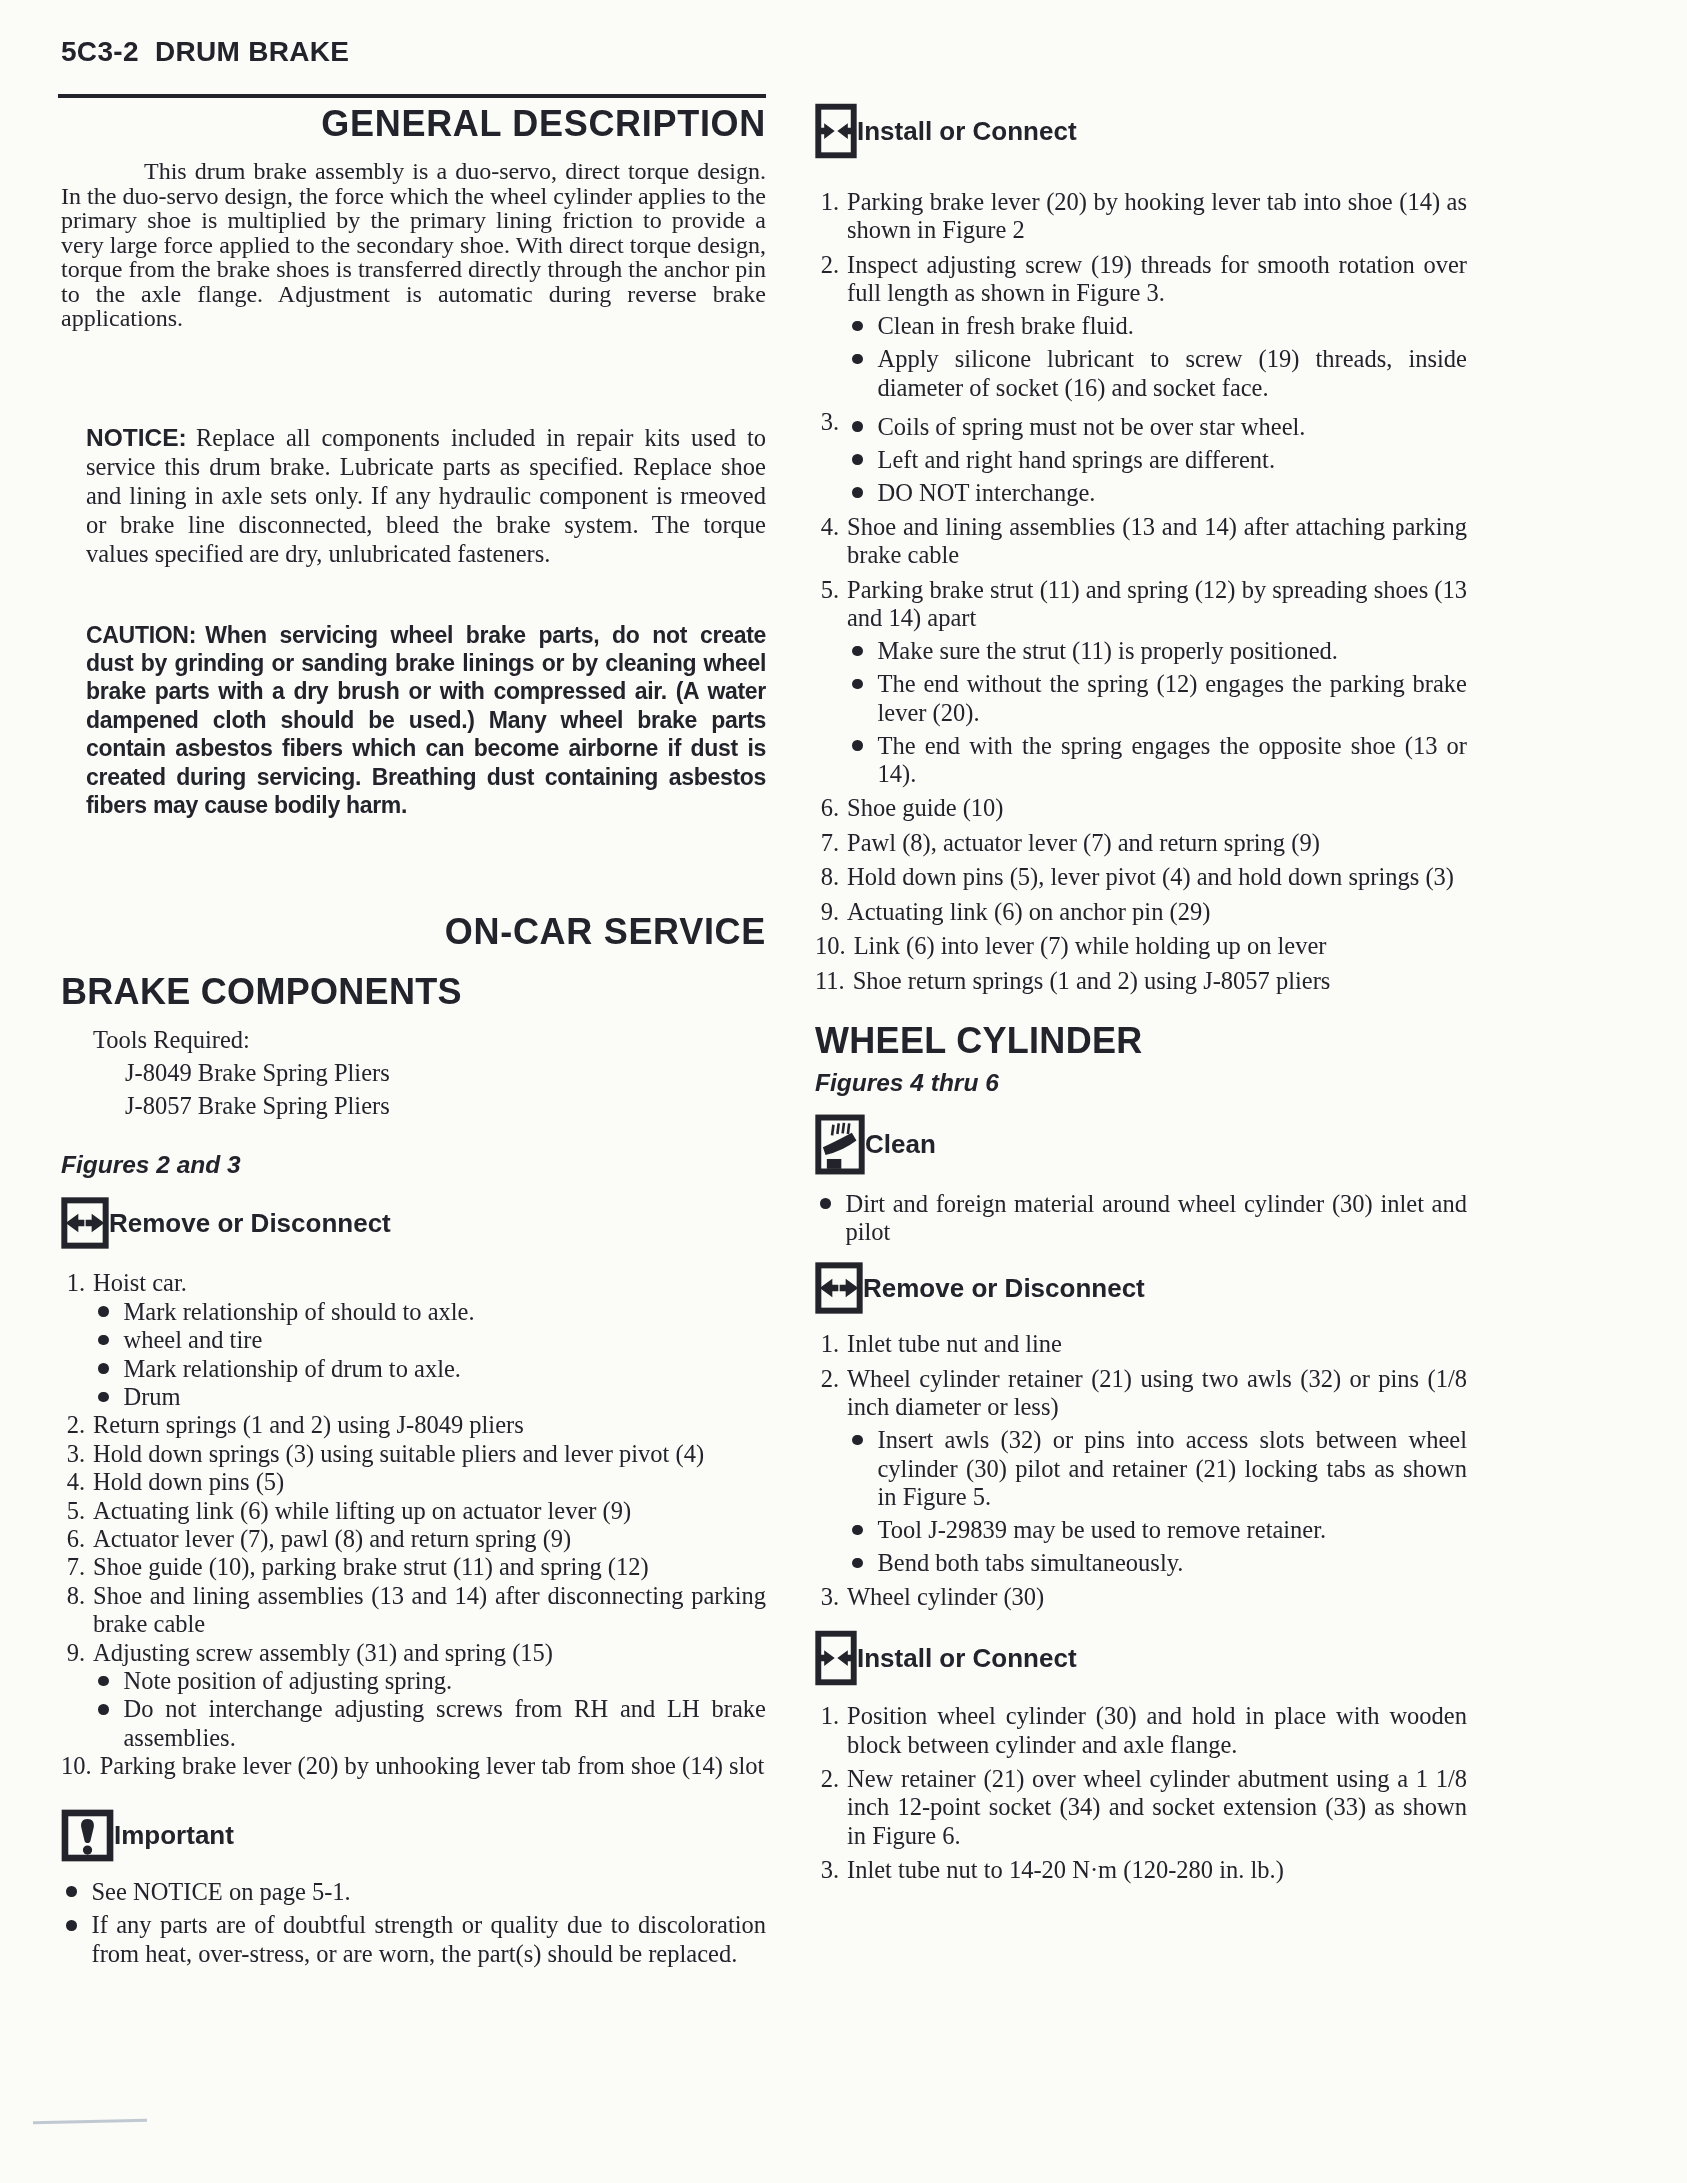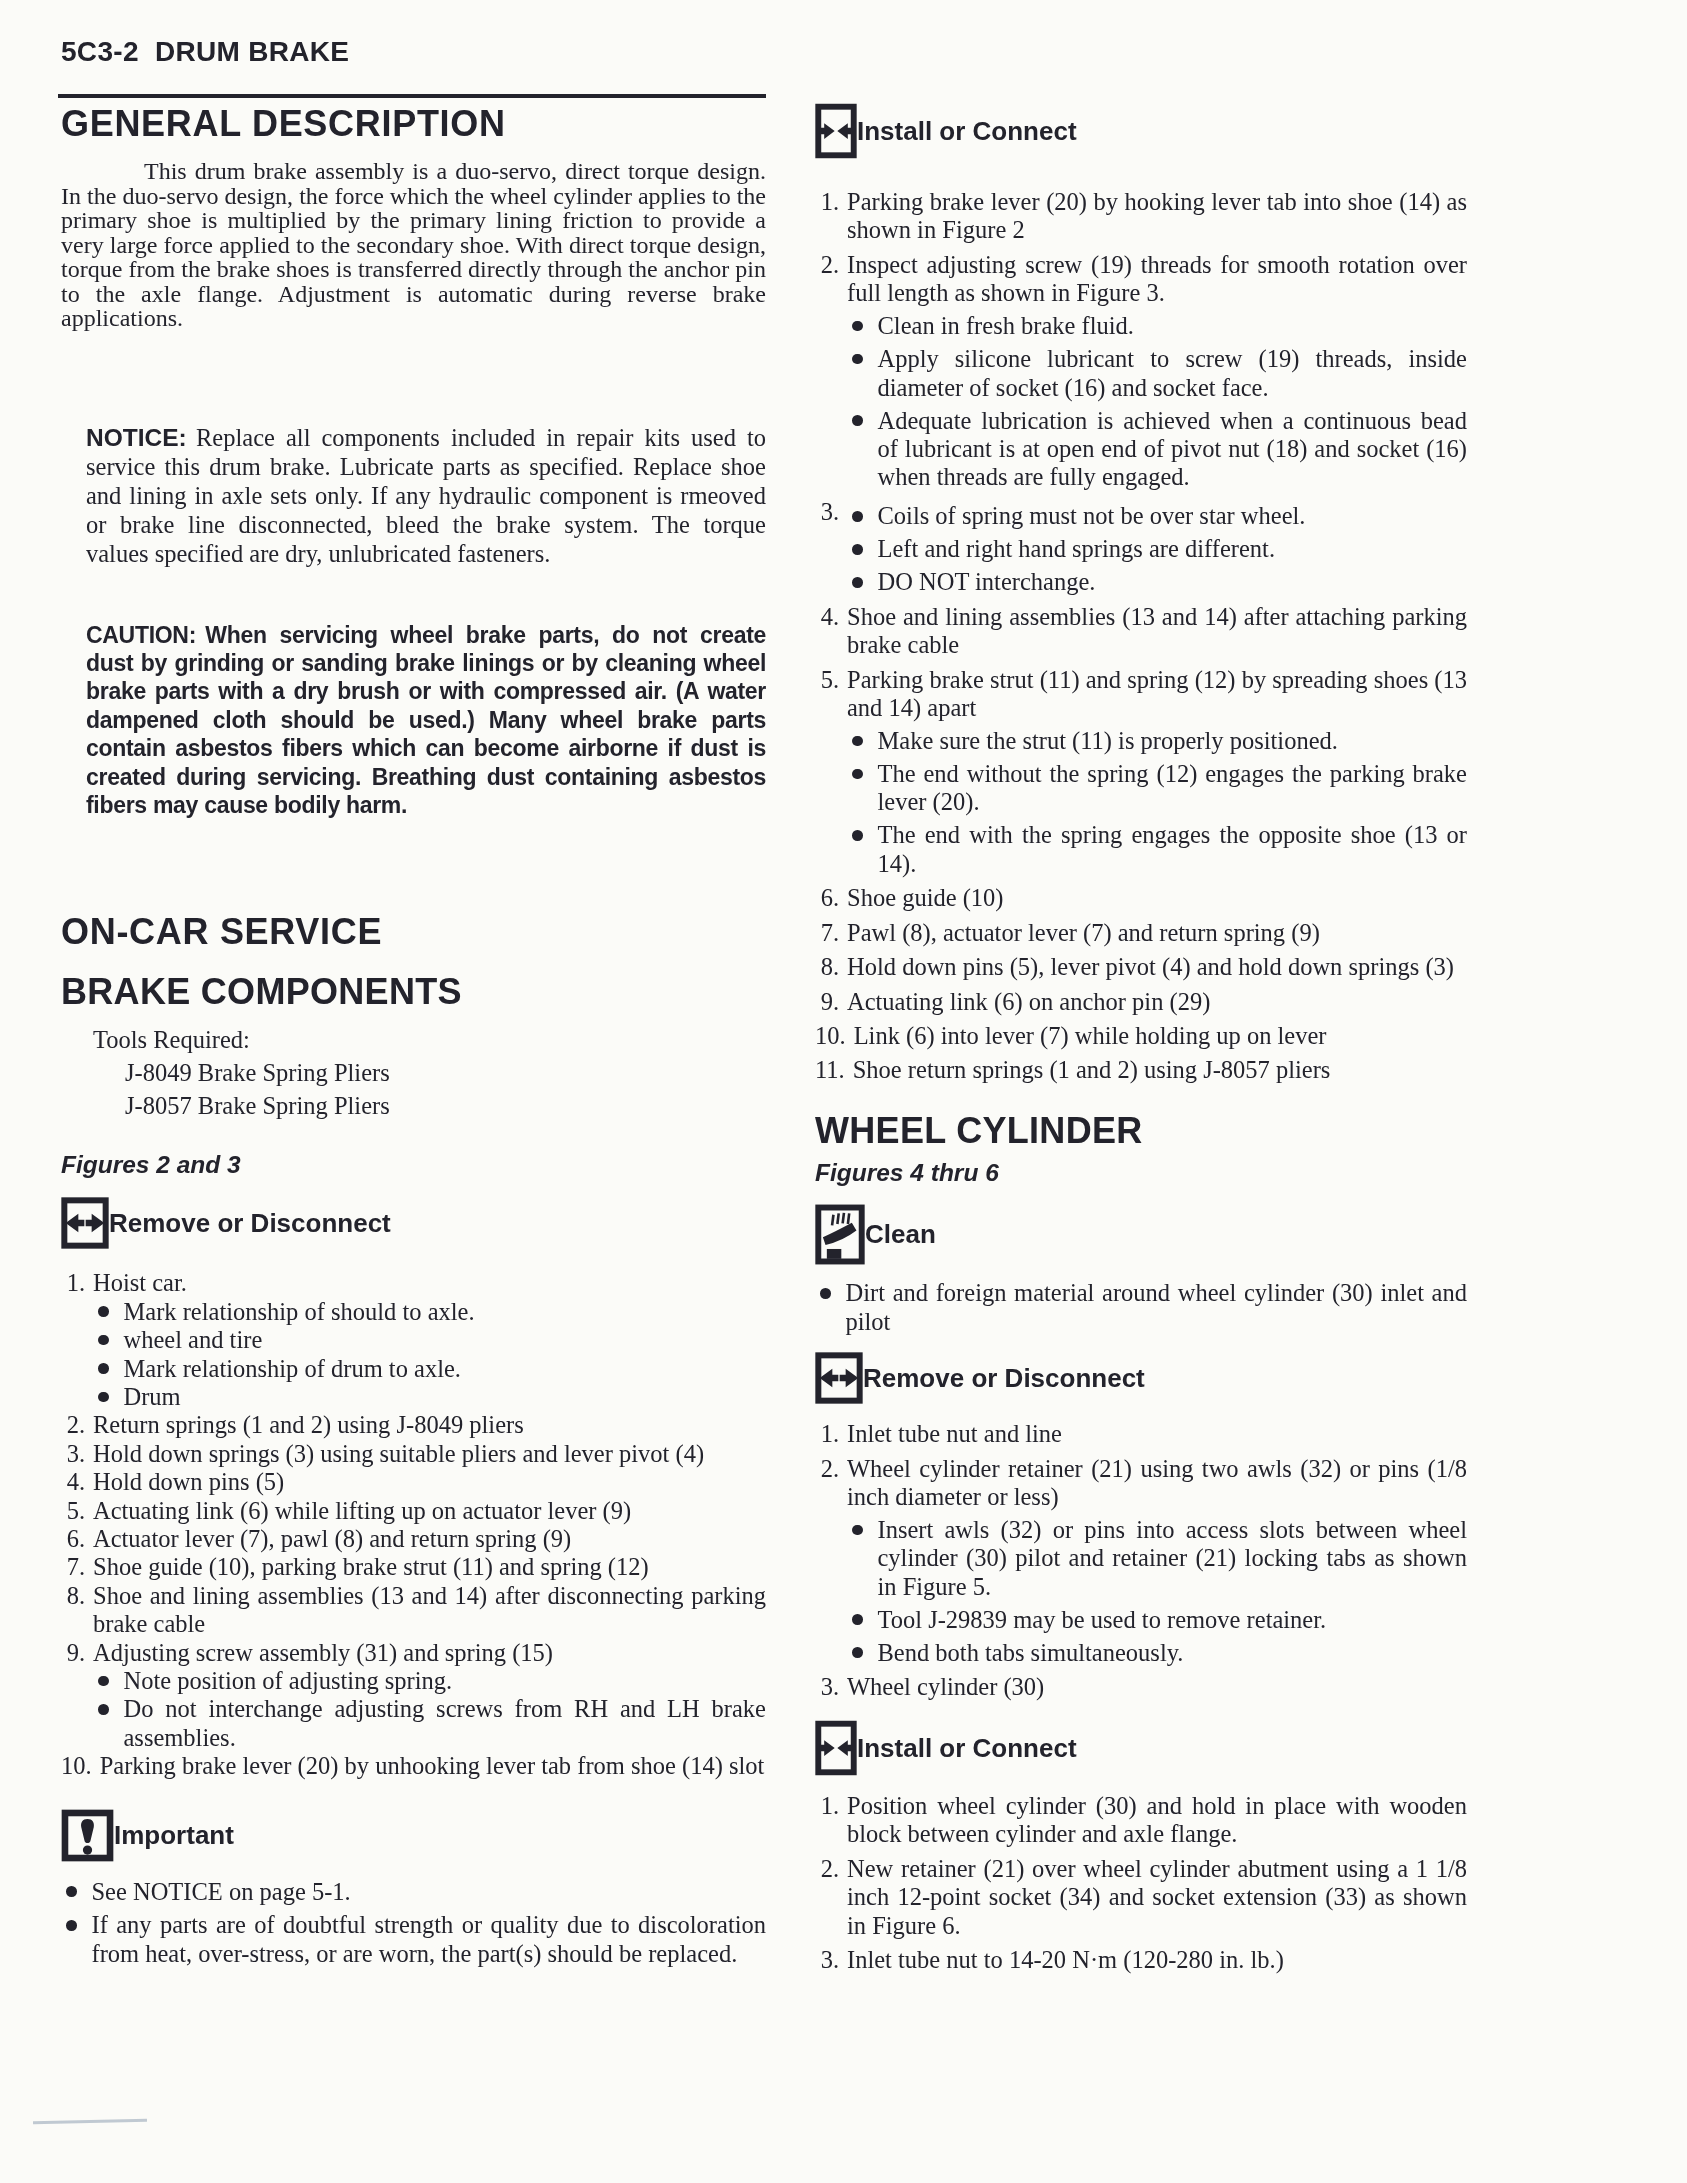--- a/index.html
+++ b/index.html
@@ -16,21 +16,21 @@
     font-family:"Liberation Sans",sans-serif;font-weight:bold;
     font-size:28px;white-space:pre;letter-spacing:0.3px;
   }
   .headrule{position:absolute;left:58px;top:94px;width:708px;height:4px;background:var(--ink,#23232c)}
   .col{position:absolute;top:106px}
   .col-left{left:61px;width:705px}
   .col-right{left:815px;width:652px;top:103px}
   .col > :first-child{margin-top:0 !important}
 
   .h1{font-family:"Liberation Sans",sans-serif;font-weight:bold;font-size:36px;line-height:36px;
-      text-align:left;letter-spacing:0.7px}
+      text-align:right;letter-spacing:0.7px}
   .h2{font-family:"Liberation Sans",sans-serif;font-weight:bold;font-size:36px;line-height:32px;
       margin-top:26.5px;letter-spacing:0.3px}
   .para{font-size:24px;line-height:24.5px;text-align:justify;text-indent:83px;margin-top:17px;min-height:191px}
   .notice{margin:73px 0 0 25px;font-size:24.5px;line-height:29px;text-align:justify;min-height:175px}
   .lead{font-family:"Liberation Sans",sans-serif;font-weight:bold;margin-right:9.3px}
   .caution{margin:22.5px 0 0 25px;font-family:"Liberation Sans",sans-serif;font-weight:bold;
       font-size:23px;line-height:28.4px;text-align:justify;letter-spacing:-0.3px;min-height:284px}
   .col-left .b4{margin-top:9.3px}
   .tools{margin-top:14.6px;font-size:24.5px;line-height:33px}
   .tools-title{margin-left:32px}
@@ -230,24 +230,20 @@
           <div class="libody">
             <div class="itxt">Inspect adjusting screw (19) threads for smooth rotation over full length as shown in Figure 3.</div>
             <div class="bul">
               <span class="dot"></span>
               <div class="btxt">Clean in fresh brake fluid.</div>
             </div>
             <div class="bul">
               <span class="dot"></span>
               <div class="btxt">Apply silicone lubricant to screw (19) threads, inside diameter of socket (16) and socket face.</div>
             </div>
-            <div class="bul">
-              <span class="dot"></span>
-              <div class="btxt">Adequate lubrication is achieved when a continuous bead of lubricant is at open end of pivot nut (18) and socket (16) when threads are fully engaged.</div>
-            </div>
           </div>
         </div>
         <div class="oli">
           <span class="num">3.</span>
           <div class="libody">
             <div class="bul">
               <span class="dot"></span>
               <div class="btxt">Coils of spring must not be over star wheel.</div>
             </div>
             <div class="bul">

